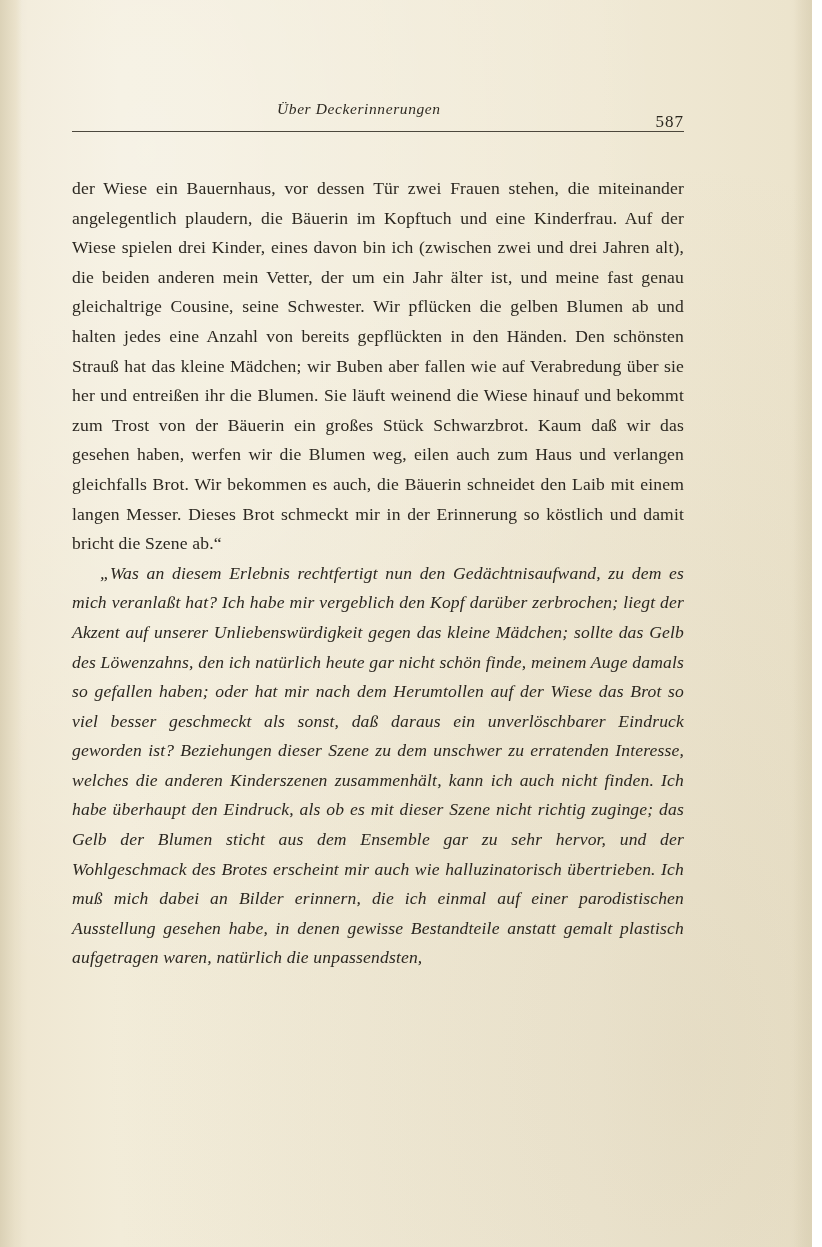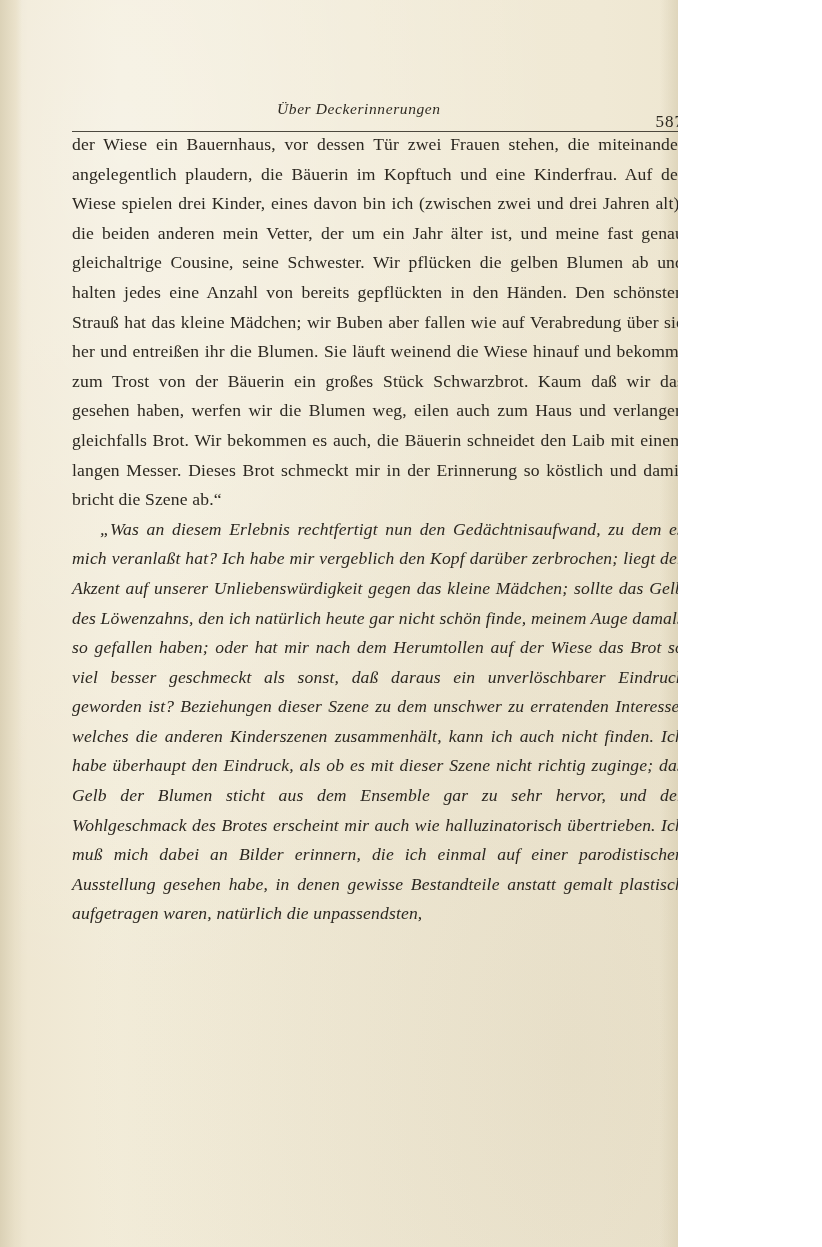--- a/index.html
+++ b/index.html
@@ -7,21 +7,21 @@
     padding: 0;
     background: #ffffff;
   }
   body {
     width: 822px;
     height: 1247px;
     font-family: "Liberation Serif", serif;
   }
   .page {
     position: relative;
-    width: 678px;
+    width: 812px;
     height: 1247px;
     background: #efe7d2;
     background-image:
       linear-gradient(to right, #e4dbc3 0px, #efe7d2 28px, #f2ecd9 120px, #f0e9d5 600px, #ece4cd 790px, #e2d9bf 822px);
     overflow: hidden;
   }
   
   .page::before {
     content: "";
     position: absolute;
@@ -83,20 +83,21 @@
     position: absolute;
     left: 0;
     top: 31px;
     width: 612px;
     height: 1.4px;
     background: #3a352b;
     opacity: 0.9;
   }
 
   .body-text {
+    margin-top: 44px;
     font-size: 17.6px;
     line-height: 29.6px;
     color: #2b2720;
     text-align: justify;
     text-justify: inter-word;
     letter-spacing: 0.15px;
     -webkit-font-smoothing: antialiased;
   }
   .body-text p {
     margin: 0;

